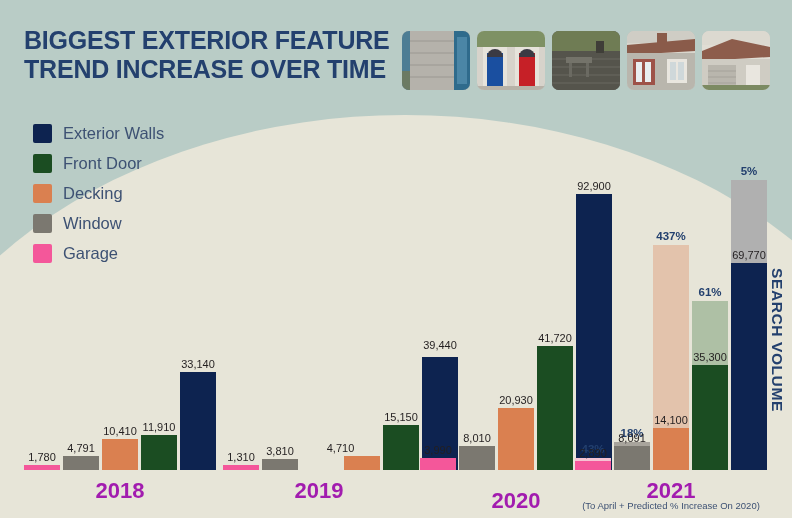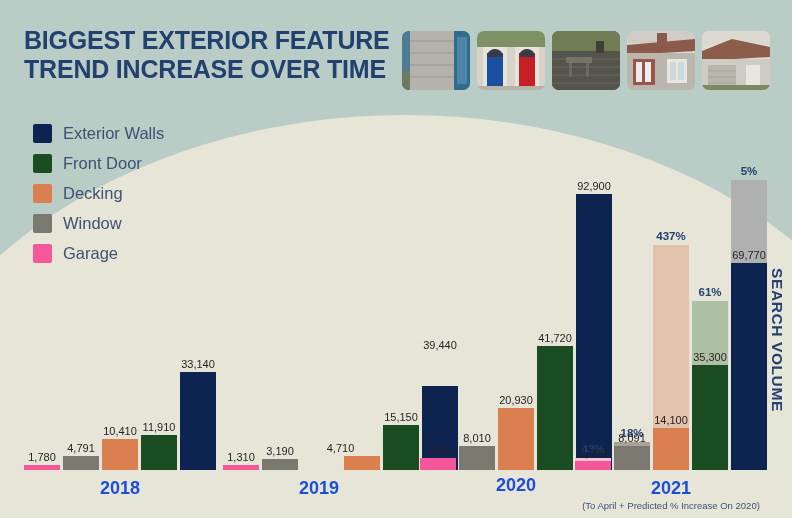--- a/index.html
+++ b/index.html
@@ -57,21 +57,21 @@
     position:absolute; left:50%; transform:translateX(-50%);
     font-size:11px; color:#231f20; white-space:nowrap;
     font-weight:normal;
   }
   .plabel{
     position:absolute; left:50%; transform:translateX(-50%);
     font-size:11.5px; color:#23406e; font-weight:bold; white-space:nowrap;
   }
   .year{
     position:absolute; left:0; right:0; text-align:center;
-    color:#1d4ed8; font-size:18px; font-weight:bold;
+    color:#a21caf; font-size:22px; font-weight:bold;
   }
   .yearnote{
     position:absolute; left:50%; transform:translateX(-50%);
     color:#3d5173; font-size:9.5px; white-space:nowrap;
   }
 
   
   .axis-title{
     position:absolute; right:6px; top:268px; z-index:6;
     color:#23406e; font-size:15.5px; font-weight:bold;
@@ -221,31 +221,31 @@
         <div class="year" style="top: 100%; margin-top: 8px; width: 192px;">2018</div>
       </div>
       <div class="group" style="left: 223px;">
         <div class="bars">
           <div class="bar-wrap" style="height: 5px;">
             <div class="seg" style="height: 5px; background: rgb(244, 87, 154);"></div>
             <div class="vlabel" style="bottom: 7px;">1,310</div>
           </div>
           <div class="bar-wrap" style="height: 11.3168px;">
             <div class="seg" style="height: 11.3168px; background: rgb(123, 120, 112);"></div>
-            <div class="vlabel" style="bottom: 13.3168px;">3,190</div>
+            <div class="vlabel" style="bottom: 13.3168px;">3,810</div>
           </div>
           <div class="bar-wrap" style="height: 13.9901px; padding-left: 43px;">
             <div class="seg" style="height: 13.9901px; background: rgb(218, 128, 80);"></div>
             <div class="vlabel" style="bottom: 15.9901px;">4,710</div>
           </div>
           <div class="bar-wrap" style="height: 45px;">
             <div class="seg" style="height: 45px; background: rgb(27, 77, 34);"></div>
             <div class="vlabel" style="bottom: 47px;">15,150</div>
           </div>
-          <div class="bar-wrap" style="height: 84px; border-radius: 8px;">
+          <div class="bar-wrap" style="height: 113px; border-radius: 8px;">
             <div class="seg" style="height: 117.149px; background: rgb(13, 35, 80);"></div>
             <div class="vlabel" style="bottom: 119.149px;">39,440</div>
           </div>
         </div>
         <div class="year" style="top: 100%; margin-top: 8px; width: 192px;">2019</div>
       </div>
       <div class="group" style="left: 420px;">
         <div class="bars">
           <div class="bar-wrap" style="height: 11.8515px;">
             <div class="seg" style="height: 11.8515px; background: rgb(244, 87, 154);"></div>
@@ -261,21 +261,21 @@
           </div>
           <div class="bar-wrap" style="height: 123.921px;">
             <div class="seg" style="height: 123.921px; background: rgb(27, 77, 34);"></div>
             <div class="vlabel" style="bottom: 125.921px;">41,720</div>
           </div>
           <div class="bar-wrap" style="height: 275.941px;">
             <div class="seg" style="height: 275.941px; background: rgb(13, 35, 80);"></div>
             <div class="vlabel" style="bottom: 277.941px;">92,900</div>
           </div>
         </div>
-        <div class="year" style="top: 100%; margin-top: 5px; width: 192px; text-align: center;">2020</div>
+        <div class="year" style="top: 100%; margin-top: 18px; width: 192px; text-align: center;">2020</div>
       </div>
       <div class="group" style="left: 575px;">
         <div class="bars">
           <div class="bar-wrap" style="height: 29px;">
             <div class="seg" style="height: 3.69208px; background: rgb(245, 195, 210);"></div>
             <div class="plabel" style="bottom: 15.2762px;">43%</div>
             <div class="seg" style="height: 8.58416px; background: rgb(244, 87, 154);"></div>
             <div class="vlabel" style="bottom: 10.5842px;">2,890</div>
           </div>
           <div class="bar-wrap" style="height: 28.3574px;">

